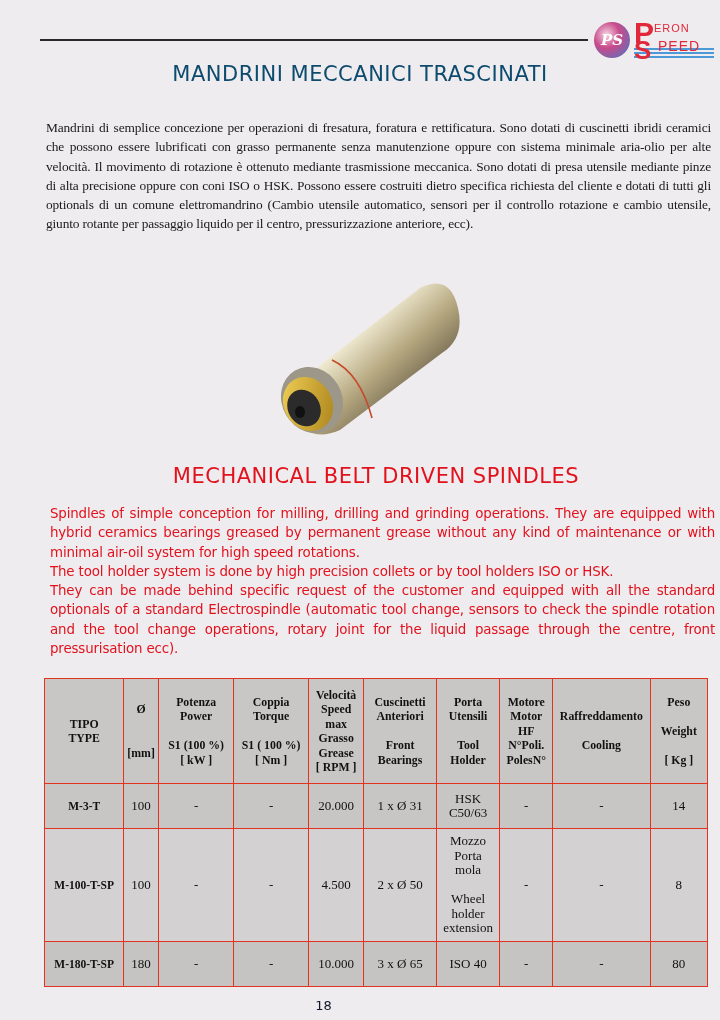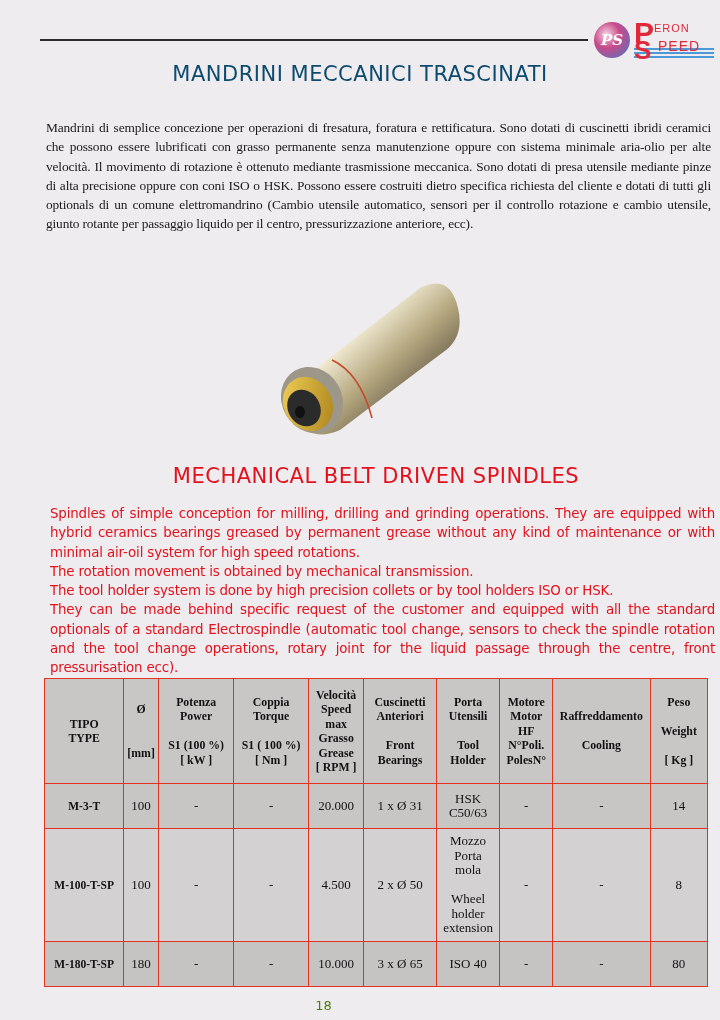--- a/index.html
+++ b/index.html
@@ -79,21 +79,21 @@
   }
   table.spec th { font-weight: bold; font-size: 11.8px; height: 100px; }
   table.spec td { font-size: 13px; }
   table.spec td.type { font-weight: bold; font-size: 11.5px; white-space: nowrap; }
   table.spec tr.r1 td { height: 40px; background: #c8c6c5; }
   table.spec tr.r2 td { height: 108px; background: #d3d1d1; }
   table.spec tr.r3 td { height: 40px; background: #c6c4c3; }
   .multiline { white-space: pre-line; }
   .pagenum {
     position: absolute; left: 0; width: 647px; top: 998px; text-align: center;
-    font-family: "DejaVu Sans", sans-serif; font-size: 13px; color: #4d7c0f;
+    font-family: "DejaVu Sans", sans-serif; font-size: 13px; color: #0f172a;
   }
 </style>
 </head>
 <body>
 
 <div class="rule"></div>
 
 <div class="logo">
   <div class="logo-badge">PS</div>
   <div class="logo-lines"></div>
@@ -128,21 +128,20 @@
     <ellipse cx="42" cy="122" rx="30" ry="34" fill="#9c9788" transform="rotate(-30 42 122)"></ellipse>
     <ellipse cx="38" cy="126" rx="24" ry="28" fill="url(#ring)" transform="rotate(-30 38 126)"></ellipse>
     <ellipse cx="34" cy="130" rx="16" ry="19" fill="#2b2b2b" transform="rotate(-30 34 130)"></ellipse>
     <ellipse cx="30" cy="134" rx="5" ry="6" fill="#111"></ellipse>
   </g>
 </svg>
 
 <h2 class="title-en">MECHANICAL BELT DRIVEN SPINDLES</h2>
 <div class="para-en">
   <p>Spindles of simple conception for milling, drilling and grinding operations. They are equipped with hybrid ceramics bearings greased by permanent grease without any kind of maintenance or with minimal air-oil system for high speed rotations.</p>
-  <p>The rotation movement is obtained by mechanical transmission.</p>
   <p>The tool holder system is done by high precision collets or by tool holders ISO or HSK.</p>
   <p>They can be made behind specific request of the customer and equipped with all the standard optionals of a standard Electrospindle (automatic tool change, sensors to check the spindle rotation and the tool change operations, rotary joint for the liquid passage through the centre, front pressurisation ecc).</p>
 </div>
 
 <table class="spec">
   <colgroup>
     <col style="width:80px">
       <col style="width:29px">
       <col style="width:77px">
       <col style="width:76px">

